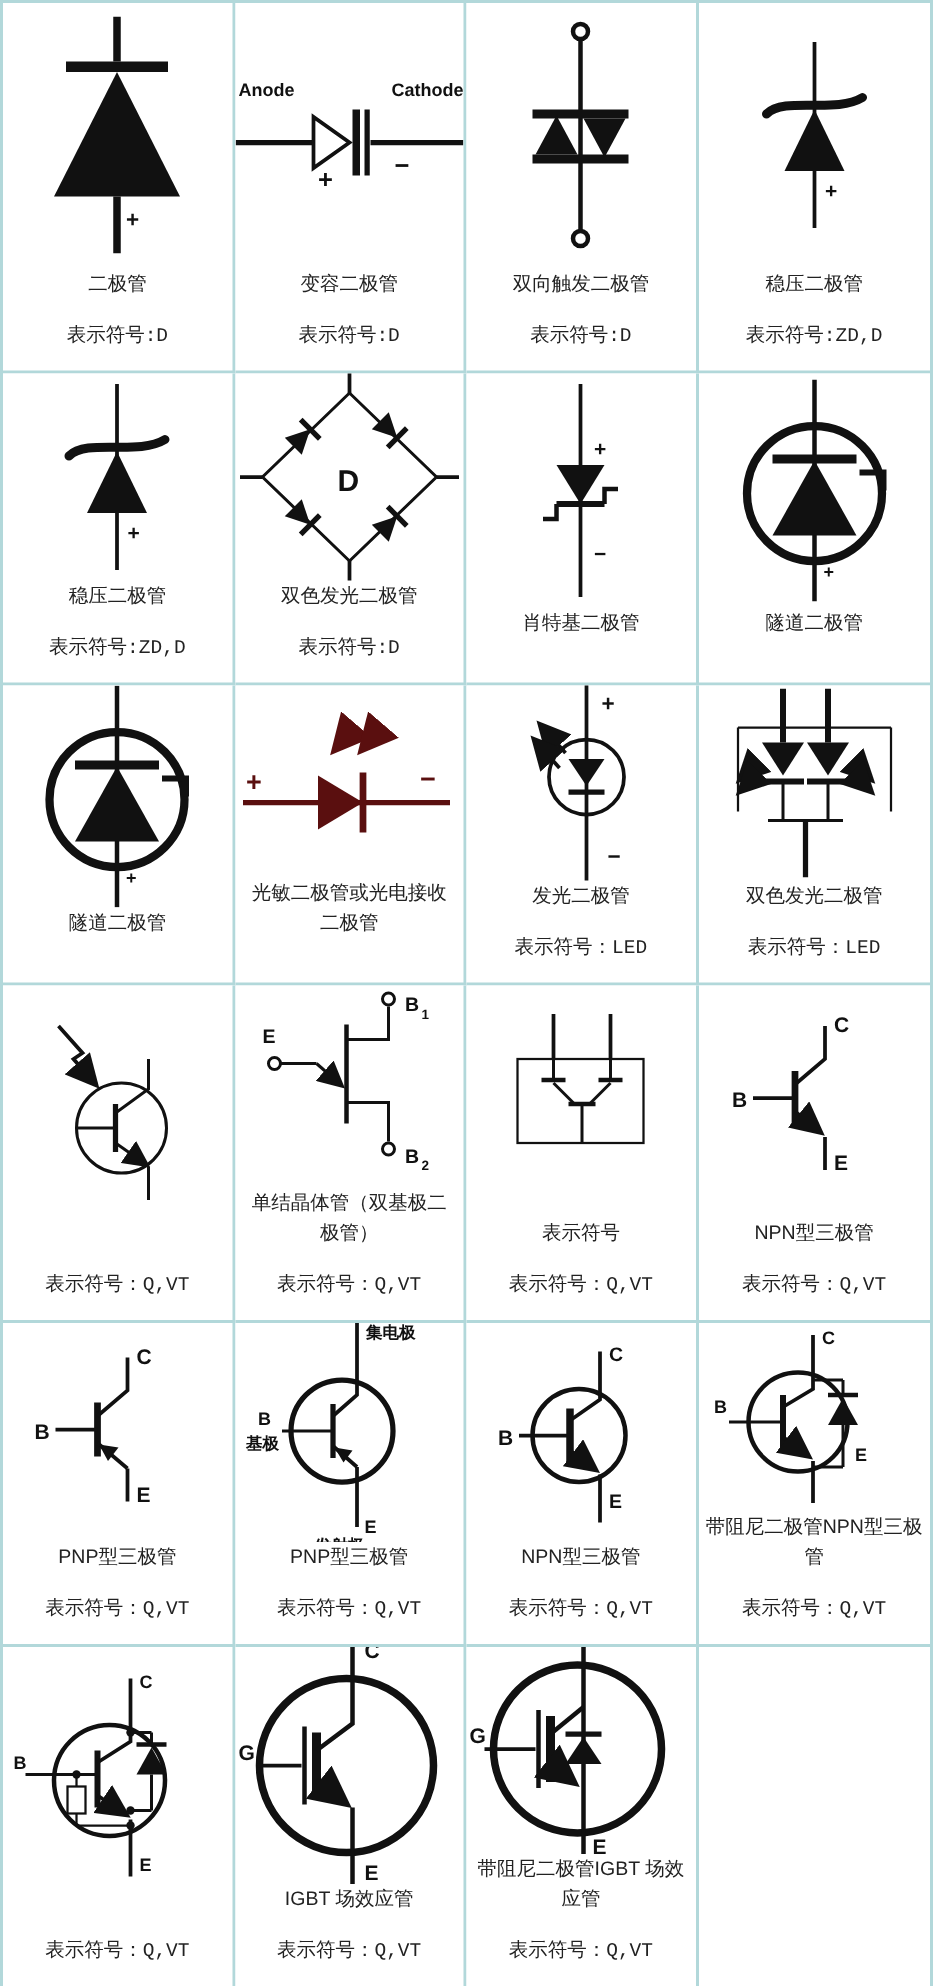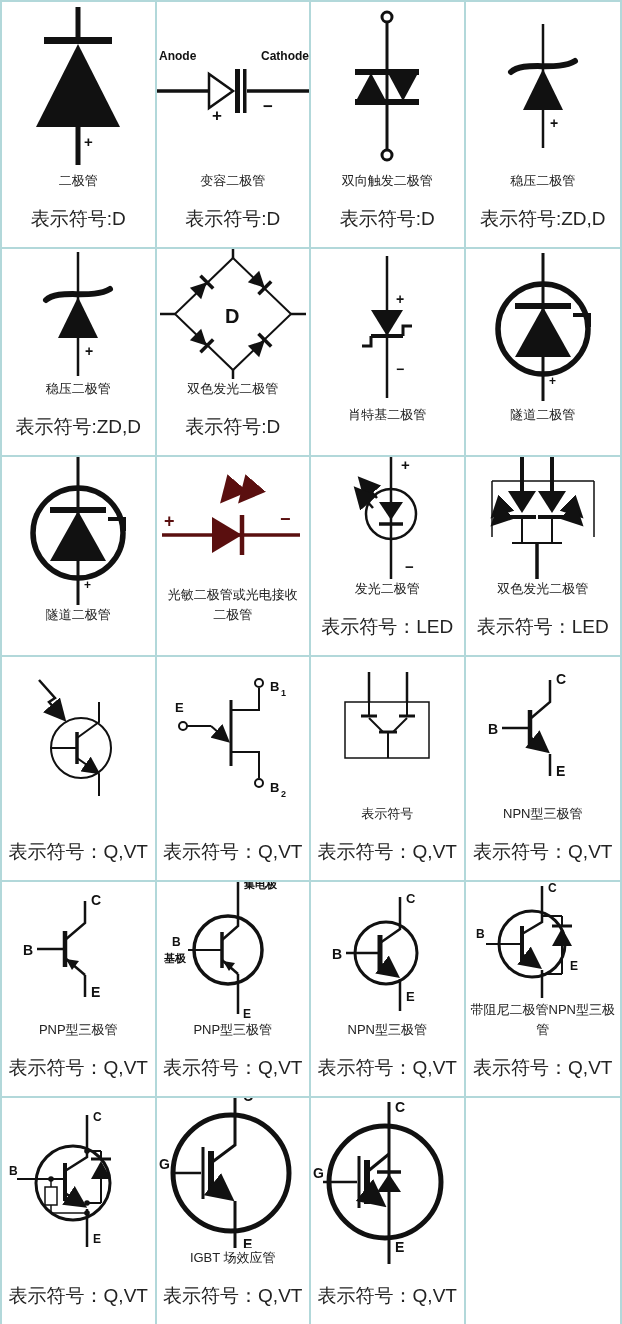--- a/index.html
+++ b/index.html
@@ -10,21 +10,21 @@
     display:grid;grid-template-columns:repeat(4,1fr);
     border:2px solid var(--line);background:#fff;
   }
   .cell{
     box-sizing:border-box;border-right:2px solid var(--line);border-bottom:2px solid var(--line);
     display:flex;flex-direction:column;align-items:center;overflow:hidden;background:#fff;
   }
   .cell:nth-child(4n){border-right:none;}
   .sym{flex:1 1 auto;min-height:0;width:100%;display:flex;align-items:center;justify-content:center;overflow:hidden;}
   .name{flex:0 0 auto;font-size:13px;line-height:1.55;color:var(--txt);text-align:center;padding:0 5px;}
-  .code{flex:0 0 auto;font-size:19px;color:var(--txt);text-align:center;margin:15px 0 15px;}
+  .code{flex:0 0 auto;font-size:13px;color:var(--txt);text-align:center;margin:15px 0 15px;font-family:Liberation Mono, monospace;}
   .t{fill:var(--ink);stroke:none;font-weight:bold;font-family:"Liberation Sans","DejaVu Sans",sans-serif;}
   .rt{fill:var(--red);stroke:none;font-weight:bold;font-family:"Liberation Sans","DejaVu Sans",sans-serif;}
   .s{stroke:var(--ink);fill:none;}
   .f{fill:var(--ink);stroke:none;}
   .sw{stroke:var(--ink);fill:#fff;}
   .rs{stroke:var(--red);fill:none;}
   .rf{fill:var(--red);stroke:none;}
 </style>
 </head>
 <body>
@@ -276,20 +276,21 @@
       <path class="s" d="M64,44 H92 V22" stroke-width="2"></path>
       <circle class="s" cx="92" cy="17" r="4" stroke-width="2"></circle>
       <text class="t" x="103" y="25" font-size="13">B</text>
       <text class="t" x="114" y="30" font-size="9">1</text>
       <path class="s" d="M64,86 H92 V112" stroke-width="2"></path>
       <circle class="s" cx="92" cy="117" r="4" stroke-width="2"></circle>
       <text class="t" x="103" y="126" font-size="13">B</text>
       <text class="t" x="114" y="131" font-size="9">2</text>
     </svg>
   </div>
+      <div class="name">单结晶体管（双基极二极管）</div>
       <div class="code">表示符号：Q,VT</div>
     </div>
     <div class="cell">
       <div class="sym">
     <svg width="132" height="116" viewBox="0 0 132 116">
       <line class="s" x1="48" y1="0" x2="48" y2="30" stroke-width="2.5"></line>
       <line class="s" x1="86" y1="0" x2="86" y2="30" stroke-width="2.5"></line>
       <rect class="s" x="24" y="30" width="84" height="56" stroke-width="1.5"></rect>
       <line class="s" x1="48" y1="30" x2="48" y2="44" stroke-width="2"></line>
       <line class="s" x1="86" y1="30" x2="86" y2="44" stroke-width="2"></line>
@@ -485,20 +486,21 @@
       <line class="s" x1="56" y1="60" x2="56" y2="104" stroke-width="6"></line>
       <line class="s" x1="78" y1="2" x2="78" y2="164" stroke-width="3"></line>
       <path class="s" d="M56,72 L78,54" stroke-width="3"></path>
       <text class="t" x="84" y="12" font-size="14">C</text>
       <line class="s" x1="66" y1="72" x2="90" y2="72" stroke-width="3.5"></line>
       <polygon class="f" points="66,92 90,92 78,74"></polygon>
       <line class="s" x1="56" y1="92" x2="70" y2="103" stroke-width="3.5" marker-end="url(#ah-igbtd)"></line>
       <text class="t" x="84" y="152" font-size="14">E</text>
     </svg>
   </div>
+      <div class="name">带阻尼二极管IGBT 场效应管</div>
       <div class="code">表示符号：Q,VT</div>
     </div>
     <div class="cell">
       <div class="sym">
     <svg width="10" height="10" viewBox="0 0 10 10"></svg>
   </div>
       <div class="name"></div>
       <div class="code"></div>
     </div>
   </div>

